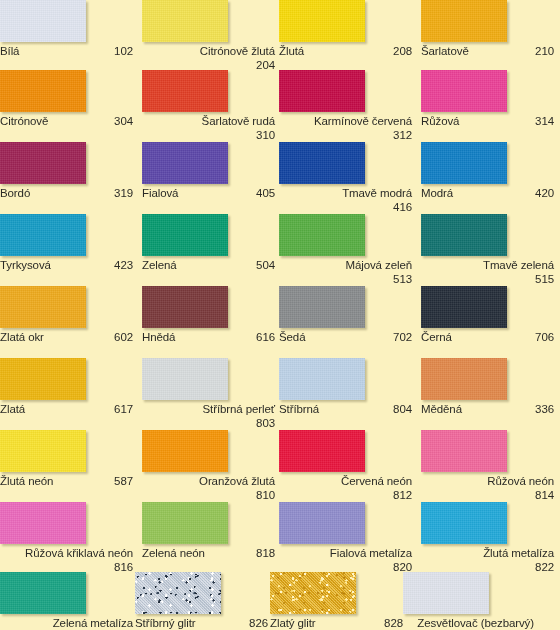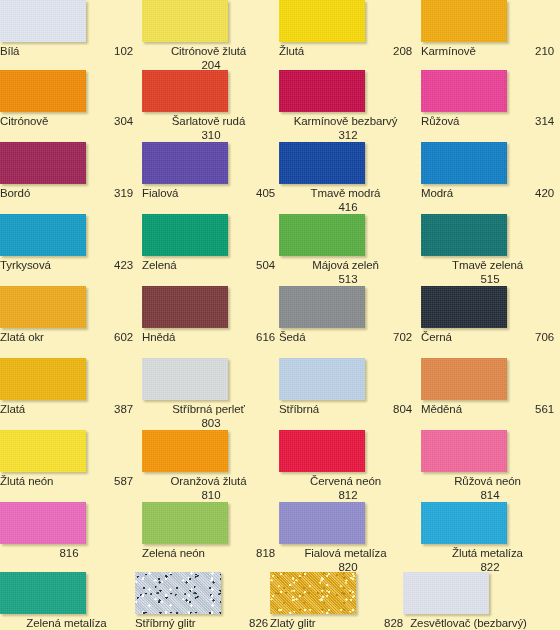--- a/index.html
+++ b/index.html
@@ -44,21 +44,21 @@
     position: absolute;
     left: 0;
     top: 44px;
     width: 133px;
     font-size: 11.5px;
     line-height: 14px;
     color: #2b2b26;
     white-space: nowrap;
     display: flex;
     justify-content: space-between;
-    align-items: center;
+    align-items: flex-end;
   }
   .label.tight {
     justify-content: flex-start;
     flex-direction: column;
   }
   .label.tight .code {
     margin-left: 5px;
   }
   .name {
     letter-spacing: -0.1px;
@@ -147,42 +147,42 @@
     <div class="cell" style="left: 279px; top: 0px;">
       <div class="swatch" style="background: rgb(247, 217, 8);"></div>
       <div class="label">
         <span class="name">Žlutá</span>
         <span class="code">208</span>
       </div>
     </div>
     <div class="cell" style="left: 421px; top: 0px;">
       <div class="swatch" style="background: rgb(240, 171, 16);"></div>
       <div class="label">
-        <span class="name">Karmínově</span>
+        <span class="name">Šarlatově</span>
         <span class="code">210</span>
       </div>
     </div>
     <div class="cell" style="left: 0px; top: 70px;">
       <div class="swatch" style="background: rgb(239, 139, 5);"></div>
       <div class="label">
         <span class="name">Citrónově</span>
         <span class="code">304</span>
       </div>
     </div>
     <div class="cell" style="left: 142px; top: 70px;">
       <div class="swatch" style="background: rgb(224, 61, 36);"></div>
       <div class="label tight">
         <span class="name">Šarlatově rudá</span>
         <span class="code">310</span>
       </div>
     </div>
     <div class="cell" style="left: 279px; top: 70px;">
       <div class="swatch" style="background: rgb(195, 10, 70);"></div>
       <div class="label tight">
-        <span class="name">Karmínově bezbarvý</span>
+        <span class="name">Karmínově červená</span>
         <span class="code">312</span>
       </div>
     </div>
     <div class="cell" style="left: 421px; top: 70px;">
       <div class="swatch" style="background: rgb(234, 63, 150);"></div>
       <div class="label">
         <span class="name">Růžová</span>
         <span class="code">314</span>
       </div>
     </div>
@@ -267,42 +267,42 @@
       <div class="swatch" style="background: rgb(36, 44, 56);"></div>
       <div class="label">
         <span class="name">Černá</span>
         <span class="code">706</span>
       </div>
     </div>
     <div class="cell" style="left: 0px; top: 358px;">
       <div class="swatch" style="background: rgb(236, 181, 14);"></div>
       <div class="label">
         <span class="name">Zlatá</span>
-        <span class="code">387</span>
+        <span class="code">617</span>
       </div>
     </div>
     <div class="cell" style="left: 142px; top: 358px;">
       <div class="swatch" style="background: rgb(215, 219, 220);"></div>
       <div class="label tight">
         <span class="name">Stříbrná perleť</span>
         <span class="code">803</span>
       </div>
     </div>
     <div class="cell" style="left: 279px; top: 358px;">
       <div class="swatch" style="background: rgb(188, 209, 230);"></div>
       <div class="label">
         <span class="name">Stříbrná</span>
         <span class="code">804</span>
       </div>
     </div>
     <div class="cell" style="left: 421px; top: 358px;">
       <div class="swatch" style="background: rgb(224, 135, 73);"></div>
       <div class="label">
         <span class="name">Měděná</span>
-        <span class="code">561</span>
+        <span class="code">336</span>
       </div>
     </div>
     <div class="cell" style="left: 0px; top: 430px;">
       <div class="swatch" style="background: rgb(248, 225, 45);"></div>
       <div class="label">
         <span class="name">Žlutá neón</span>
         <span class="code">587</span>
       </div>
     </div>
     <div class="cell" style="left: 142px; top: 430px;">
@@ -322,20 +322,21 @@
     <div class="cell" style="left: 421px; top: 430px;">
       <div class="swatch" style="background: rgb(240, 103, 155);"></div>
       <div class="label tight">
         <span class="name">Růžová neón</span>
         <span class="code">814</span>
       </div>
     </div>
     <div class="cell" style="left: 0px; top: 502px;">
       <div class="swatch" style="background: rgb(234, 104, 187);"></div>
       <div class="label tight">
+        <span class="name">Růžová křiklavá neón</span>
         <span class="code">816</span>
       </div>
     </div>
     <div class="cell" style="left: 142px; top: 502px;">
       <div class="swatch" style="background: rgb(147, 196, 85);"></div>
       <div class="label">
         <span class="name">Zelená neón</span>
         <span class="code">818</span>
       </div>
     </div>

